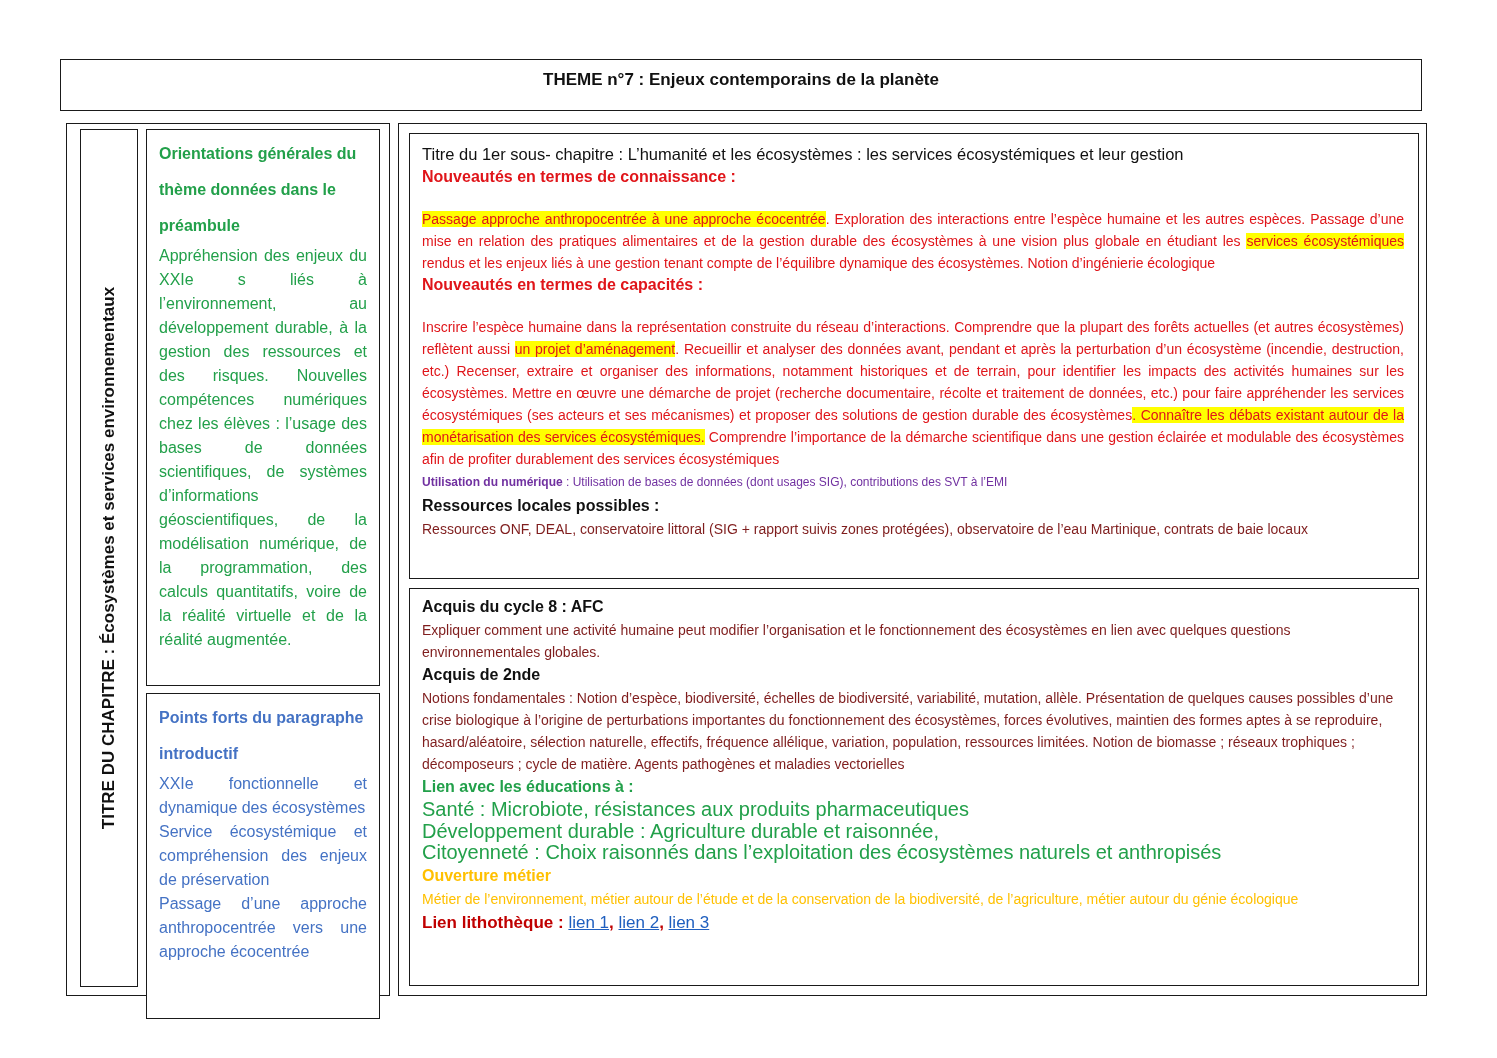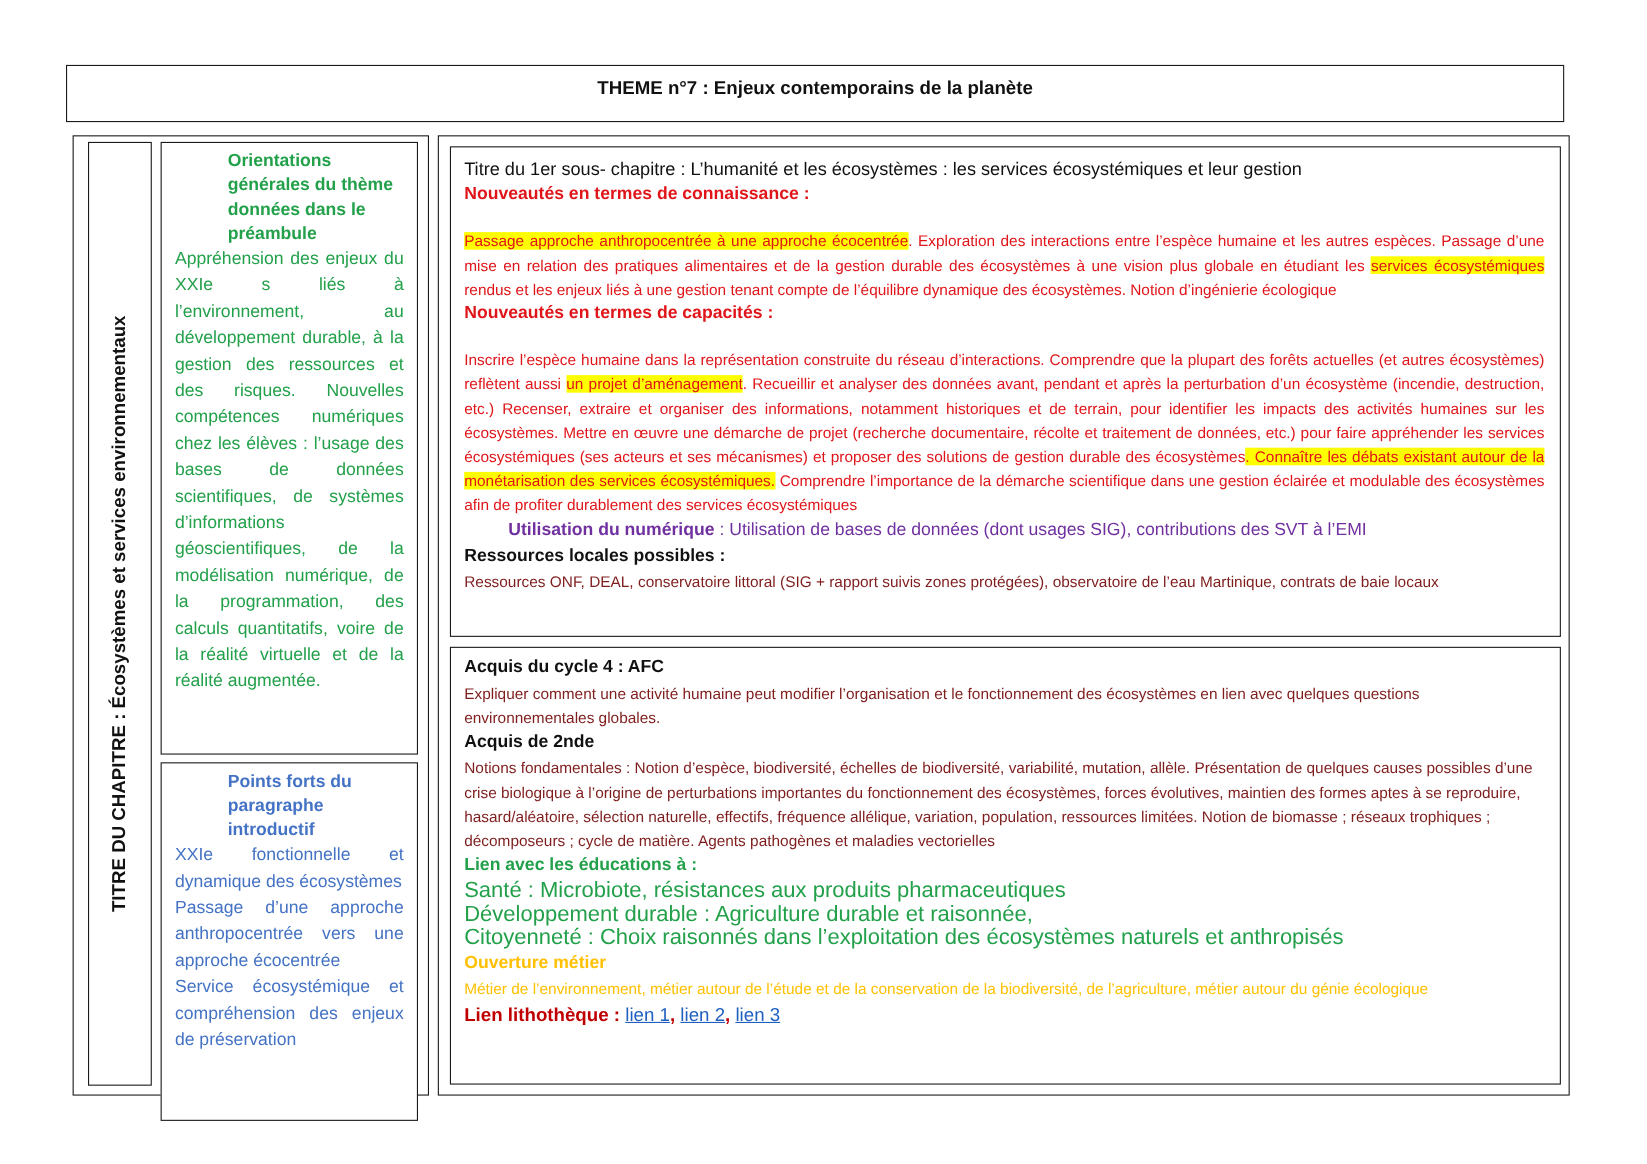--- a/index.html
+++ b/index.html
@@ -6,31 +6,31 @@
   body { width:1497px; height:1058px; position:relative; font-family:"Liberation Sans", sans-serif; overflow:hidden; }
   .box { position:absolute; border:1.5px solid #1a1a1a; box-sizing:border-box; background:#fff; }
   .theme-box { left:60px; top:59px; width:1362px; height:52px; text-align:center; }
   .theme-title { font-weight:bold; font-size:17px; color:#111; line-height:40px; }
   .left-outer { left:66px; top:123px; width:324px; height:873px; }
   .right-outer { left:398px; top:123px; width:1029px; height:873px; }
   .chapter-box { left:80px; top:129px; width:58px; height:858px; }
   .chapter-title { position:absolute; left:50%; top:50%; transform:translate(-50%,-50%) rotate(-90deg); white-space:nowrap; font-weight:bold; font-size:17px; color:#111; }
   .orient-box { left:146px; top:129px; width:234px; height:557px; padding:6px 12px 0 12px; }
   .points-box { left:146px; top:693px; width:234px; height:326px; padding:6px 12px 0 12px; }
-  .side-h { font-weight:bold; font-size:16px; line-height:22px;margin-left:48px; }
+  .side-h { font-weight:bold; font-size:16px; line-height:36px; }
   .side-p { font-size:16px; line-height:24px; text-align:justify; }
   .green { color:#22a04a; }
   .blue { color:#4472c4; }
   .sub1-box { left:409px; top:133px; width:1010px; height:446px; padding:8px 14px 0 12px; }
   .sub2-box { left:409px; top:588px; width:1010px; height:398px; padding:6px 14px 0 12px; }
   .sub-title { font-size:16.5px; text-align:left; color:#111; line-height:24px; font-weight:500; }
   .red-h { color:#e0151a; font-weight:bold; font-size:16px; line-height:22px; }
   .red-p { color:#e0151a; font-size:14px; line-height:22px; text-align:justify;margin-top:20px; }
   .hl { background:#ffff00; }
-  .purple-line { font-size:16px; line-height:24px; color:#7030a0;margin-left:40px; }
+  .purple-line { font-size:12px; line-height:24px; color:#7030a0; }
   .purple-line b { font-weight:bold; }
   .black-h { font-weight:bold; font-size:16px; line-height:24px; color:#111; }
   .black-p { font-size:14px; line-height:22px; color:#7f1d1d; }
   .green-h { font-weight:bold; font-size:16px; line-height:24px; color:#22a04a; }
   .green-p { font-size:20px; line-height:21.5px; color:#22a04a; }
   .orange-h { font-weight:bold; font-size:16px; line-height:24px; color:#ffc000; }
   .orange-p { font-size:14px; line-height:22px; color:#ffc000; }
   .litho { font-size:17px; line-height:26px; font-weight:bold; color:#c00000; }
   .litho a { color:#1f5fbf; text-decoration:underline; font-weight:normal; }
 </style>
@@ -49,37 +49,37 @@
 </div>
 
 <div class="box orient-box">
   <div class="side-h green">Orientations générales du thème données dans le préambule</div>
   <div class="side-p green">Appréhension des enjeux du XXIe s liés à l’environnement, au développement durable, à la gestion des ressources et des risques. Nouvelles compétences numériques chez les élèves : l’usage des bases de données scientifiques, de systèmes d’informations géoscientifiques, de la modélisation numérique, de la programmation, des calculs quantitatifs, voire de la réalité virtuelle et de la réalité augmentée.</div>
 </div>
 
 <div class="box points-box">
   <div class="side-h blue">Points forts du paragraphe introductif</div>
   <div class="side-p blue">XXIe fonctionnelle et dynamique des écosystèmes</div>
+  <div class="side-p blue">Service écosystémique et compréhension des enjeux de préservation</div>
   <div class="side-p blue">Passage d’une approche anthropocentrée vers une approche écocentrée</div>
-  <div class="side-p blue">Service écosystémique et compréhension des enjeux de préservation</div>
 </div>
 
 <div class="box sub1-box">
   <div class="sub-title">Titre du 1er sous- chapitre : L’humanité et les écosystèmes : les services écosystémiques et leur gestion</div>
   <div class="red-h">Nouveautés en termes de connaissance :</div>
   <div class="red-p"><span class="hl">Passage approche anthropocentrée à une approche écocentrée</span><span>. Exploration des interactions entre l’espèce humaine et les autres espèces. Passage d’une mise en relation des pratiques alimentaires et de la gestion durable des écosystèmes à une vision plus globale en étudiant les </span><span class="hl">services écosystémiques</span><span> rendus et les enjeux liés à une gestion tenant compte de l’équilibre dynamique des écosystèmes. Notion d’ingénierie écologique</span></div>
   <div class="red-h">Nouveautés en termes de capacités :</div>
   <div class="red-p"><span>Inscrire l’espèce humaine dans la représentation construite du réseau d’interactions. Comprendre que la plupart des forêts actuelles (et autres écosystèmes) reflètent aussi </span><span class="hl">un projet d’aménagement</span><span>. Recueillir et analyser des données avant, pendant et après la perturbation d’un écosystème (incendie, destruction, etc.) Recenser, extraire et organiser des informations, notamment historiques et de terrain, pour identifier les impacts des activités humaines sur les écosystèmes. Mettre en œuvre une démarche de projet (recherche documentaire, récolte et traitement de données, etc.) pour faire appréhender les services écosystémiques (ses acteurs et ses mécanismes) et proposer des solutions de gestion durable des écosystèmes</span><span class="hl">. Connaître les débats existant autour de la monétarisation des services écosystémiques.</span><span> Comprendre l’importance de la démarche scientifique dans une gestion éclairée et modulable des écosystèmes afin de profiter durablement des services écosystémiques</span></div>
   <div class="purple-line"><b>Utilisation du numérique</b><span> : Utilisation de bases de données (dont usages SIG), contributions des SVT à l’EMI</span></div>
   <div class="black-h">Ressources locales possibles :</div>
   <div class="black-p">Ressources ONF, DEAL, conservatoire littoral (SIG + rapport suivis zones protégées), observatoire de l’eau Martinique, contrats de baie locaux</div>
 </div>
 
 <div class="box sub2-box">
-  <div class="black-h">Acquis du cycle 4 : AFC</div>
+  <div class="black-h">Acquis du cycle 8 : AFC</div>
   <div class="black-p">Expliquer comment une activité humaine peut modifier l’organisation et le fonctionnement des écosystèmes en lien avec quelques questions environnementales globales.</div>
   <div class="black-h">Acquis de 2nde</div>
   <div class="black-p">Notions fondamentales : Notion d’espèce, biodiversité, échelles de biodiversité, variabilité, mutation, allèle. Présentation de quelques causes possibles d’une crise biologique à l’origine de perturbations importantes du fonctionnement des écosystèmes, forces évolutives, maintien des formes aptes à se reproduire, hasard/aléatoire, sélection naturelle, effectifs, fréquence allélique, variation, population, ressources limitées. Notion de biomasse ; réseaux trophiques ; décomposeurs ; cycle de matière. Agents pathogènes et maladies vectorielles</div>
   <div class="green-h">Lien avec les éducations à :</div>
   <div class="green-p">Santé : Microbiote, résistances aux produits pharmaceutiques</div>
   <div class="green-p">Développement durable : Agriculture durable et raisonnée,</div>
   <div class="green-p">Citoyenneté : Choix raisonnés dans l’exploitation des écosystèmes naturels et anthropisés</div>
   <div class="orange-h">Ouverture métier</div>
   <div class="orange-p">Métier de l’environnement, métier autour de l’étude et de la conservation de la biodiversité, de l’agriculture, métier autour du génie écologique</div>
   <div class="litho"><span>Lien lithothèque : </span><a href="#">lien 1</a><span>, </span><a href="#">lien 2</a><span>, </span><a href="#">lien 3</a></div>

